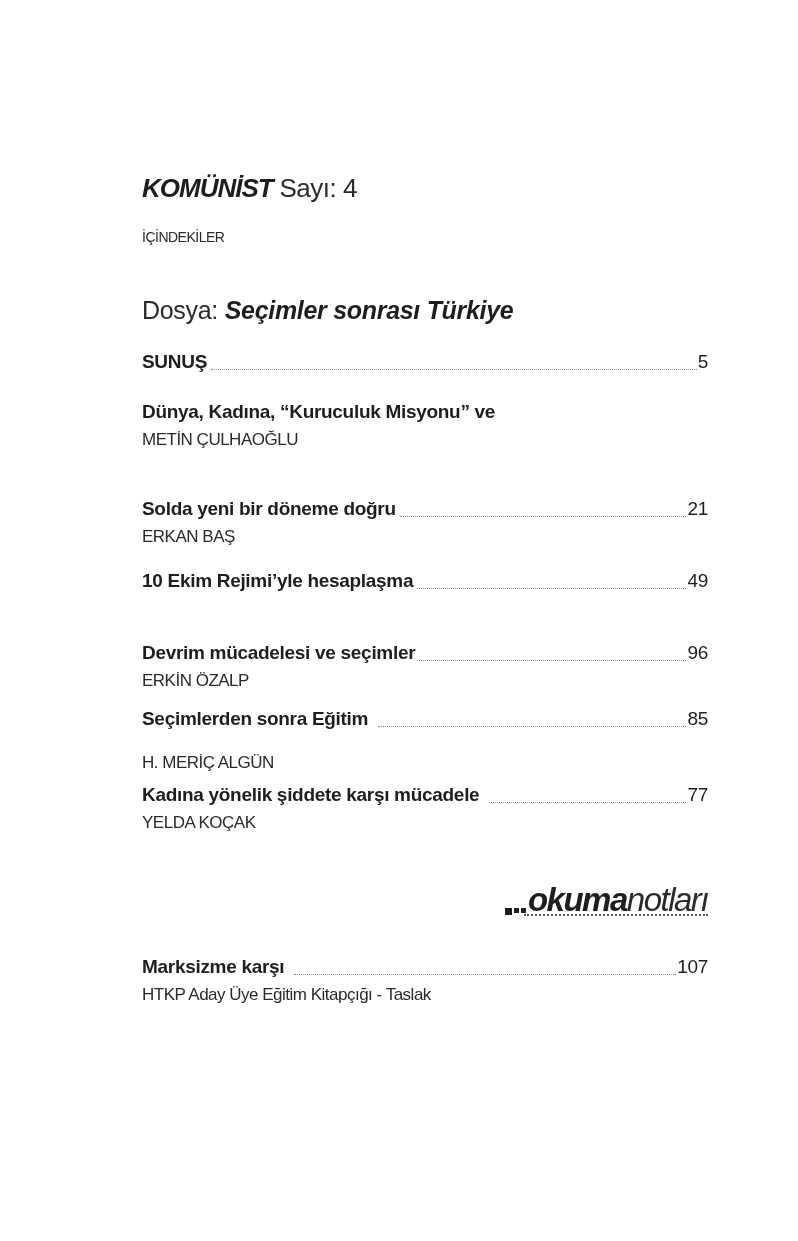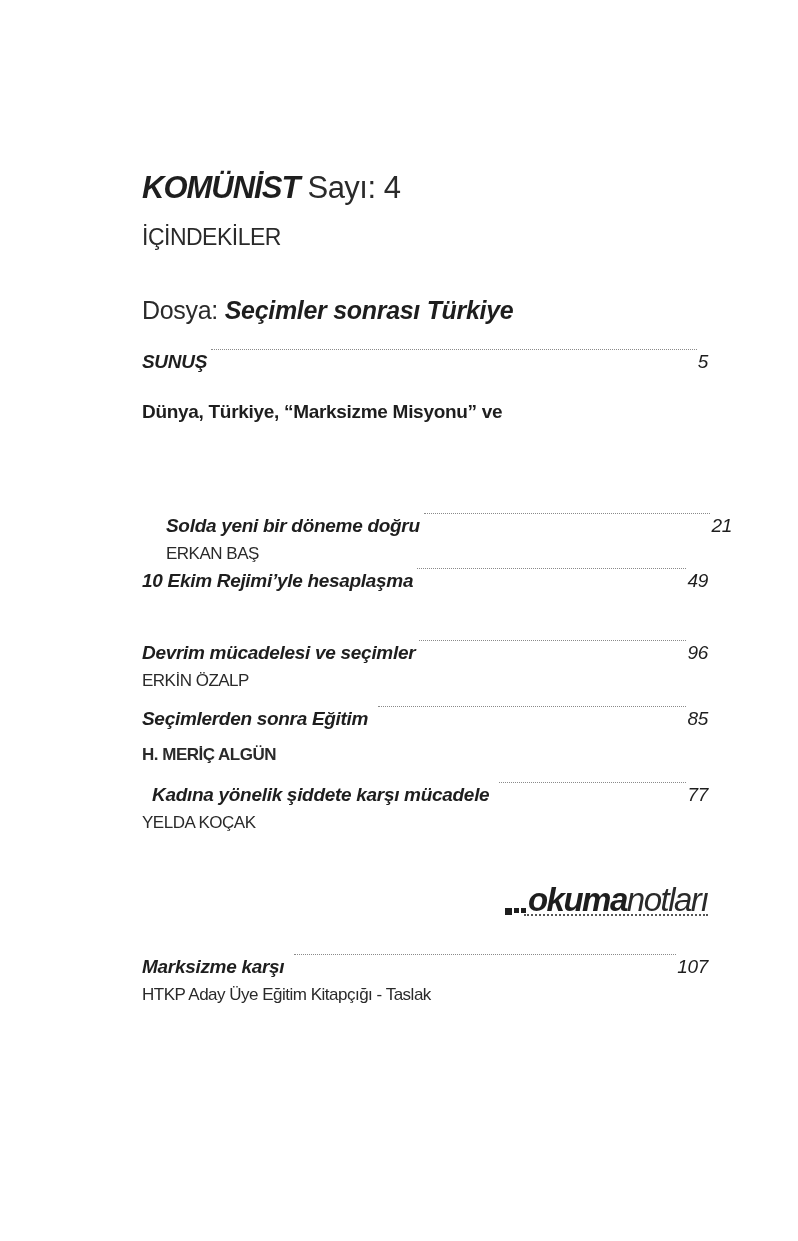--- a/index.html
+++ b/index.html
@@ -18,39 +18,39 @@
     .page {
       position: absolute;
       left: 142px;
       top: 0;
       width: 566px;
     }
     .mag-title {
       position: absolute;
       top: 166px;
       left: 0;
-      font-size: 31px;
+      font-size: 26px;
       line-height: 44px;
       white-space: nowrap;
       letter-spacing: -0.5px;
     }
     .mag-name {
       font-weight: bold;
       font-style: italic;
       letter-spacing: -1px;
     }
     .mag-issue {
       font-weight: normal;
       color: #2a2a2a;
     }
     .contents-heading {
       position: absolute;
       top: 224px;
       left: 0;
-      font-size: 23px;
+      font-size: 14px;
       line-height: 26px;
       color: #2a2a2a;
       letter-spacing: -0.5px;
     }
     .dossier {
       position: absolute;
       top: 294px;
       left: 0;
       font-size: 25px;
       line-height: 32px;
@@ -65,26 +65,25 @@
       font-weight: bold;
       font-style: italic;
     }
     .entry {
       position: absolute;
       left: 0;
       width: 566px;
     }
     .entry-line {
       display: flex;
-      align-items: flex-start;
+      align-items: flex-end;
       font-size: 19px;
       line-height: 26px;
       font-weight: bold;
       letter-spacing: -0.3px;
-      font-style: italic;
     }
     .entry-title {
       white-space: nowrap;
       padding-right: 4px;
     }
     .entry-title-first {
       font-size: 19px;
       line-height: 26px;
       font-weight: bold;
       letter-spacing: -0.3px;
@@ -177,24 +176,25 @@
 
   <div class="entry" style="top:349px;">
     <div class="entry-line">
       <span class="entry-title">SUNUŞ</span>
       <span class="leader"></span>
       <span class="page-num">5</span>
     </div>
   </div>
 
   <div class="entry" style="top:399px;">
-    <div class="entry-title-first">Dünya, Türkiye, “Marksizme Misyonu” ve</div>
-  </div>
-
-  <div class="entry" style="top:513px;margin-left:24px;">
+    <div class="entry-title-first">Dünya, Kadına, “Kuruculuk Misyonu” ve</div>
+    <div class="author">METİN ÇULHAOĞLU</div>
+  </div>
+
+  <div class="entry" style="top:496px;">
     <div class="entry-line">
       <span class="entry-title">Solda yeni bir döneme doğru</span>
       <span class="leader"></span>
       <span class="page-num">21</span>
     </div>
     <div class="author">ERKAN BAŞ</div>
   </div>
 
   <div class="entry" style="top:568px;">
     <div class="entry-line">
@@ -212,26 +212,26 @@
     </div>
     <div class="author">ERKİN ÖZALP</div>
   </div>
 
   <div class="entry" style="top:706px;">
     <div class="entry-line">
       <span class="entry-title" style="padding-right:10px;">Seçimlerden sonra Eğitim</span>
       <span class="leader"></span>
       <span class="page-num">85</span>
     </div>
-    <div class="author" style="margin-top:12px;font-weight:bold;">H. MERİÇ ALGÜN</div>
+    <div class="author" style="margin-top:20px;">H. MERİÇ ALGÜN</div>
   </div>
 
   <div class="entry" style="top:782px;">
     <div class="entry-line">
-      <span class="entry-title" style="padding-right:10px;margin-left:10px;">Kadına yönelik şiddete karşı mücadele</span>
+      <span class="entry-title" style="padding-right:10px;">Kadına yönelik şiddete karşı mücadele</span>
       <span class="leader"></span>
       <span class="page-num">77</span>
     </div>
     <div class="author">YELDA KOÇAK</div>
   </div>
 
   <div class="okuma-logo">
     <div class="okuma-squares">
       <span></span>
         <span></span>

